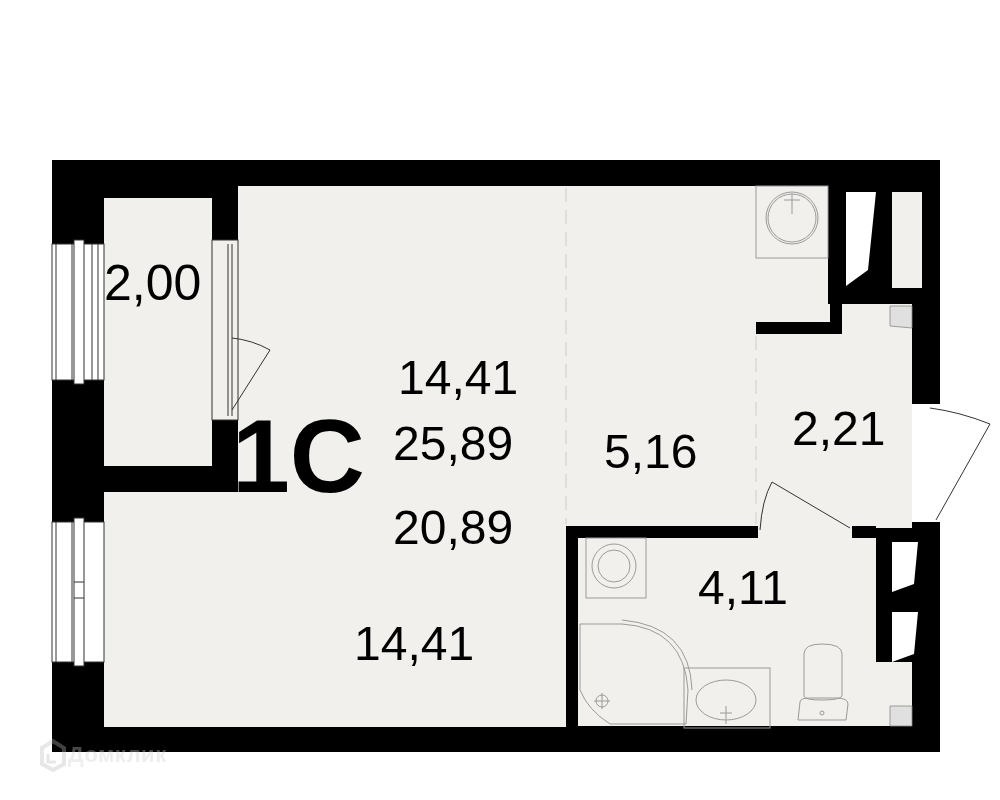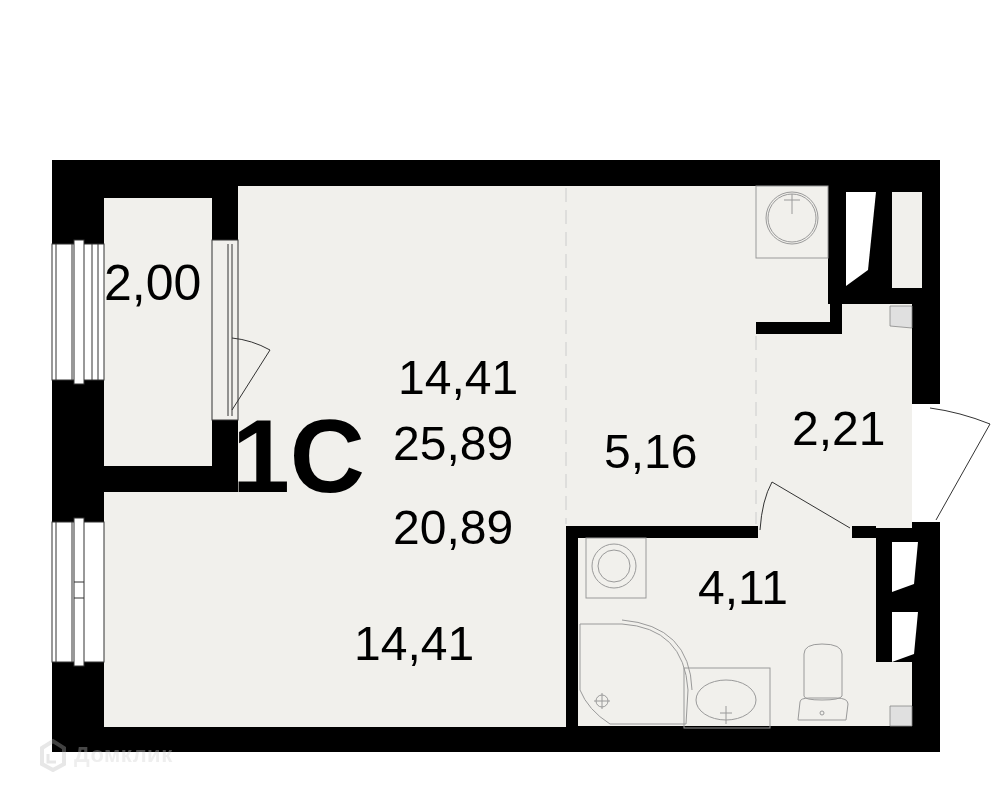--- a/index.html
+++ b/index.html
@@ -1,21 +1,21 @@
 <!DOCTYPE html>
 <html><head>
 <meta charset="utf-8">
 <style>
   html,body{margin:0;padding:0;background:#fff;}
   body{width:1000px;height:800px;position:relative;overflow:hidden;font-family:"Liberation Sans",sans-serif;}
   svg.plan{position:absolute;left:0;top:0;}
   .lbl{position:absolute;color:#000;font-family:"Liberation Sans",sans-serif;line-height:1;white-space:nowrap;}
   .area{font-size:48px;}
   .type{font-size:104px;font-weight:bold;}
-  .brand{position:absolute;left:38px;top:738px;display:flex;align-items:center;gap:6px;opacity:0.35;}
+  .brand{position:absolute;left:38px;top:738px;display:flex;align-items:center;opacity:0.35;}
   .brand-text{font-size:22px;font-weight:bold;color:#cfcfcf;letter-spacing:0.5px;}
 </style>
 </head>
 <body>
 
 <svg class="plan" width="1000" height="800" viewBox="0 0 1000 800">
 
   <rect x="52" y="160" width="888" height="592" fill="#000"></rect>
 
   <g fill="#f1f0ec">

